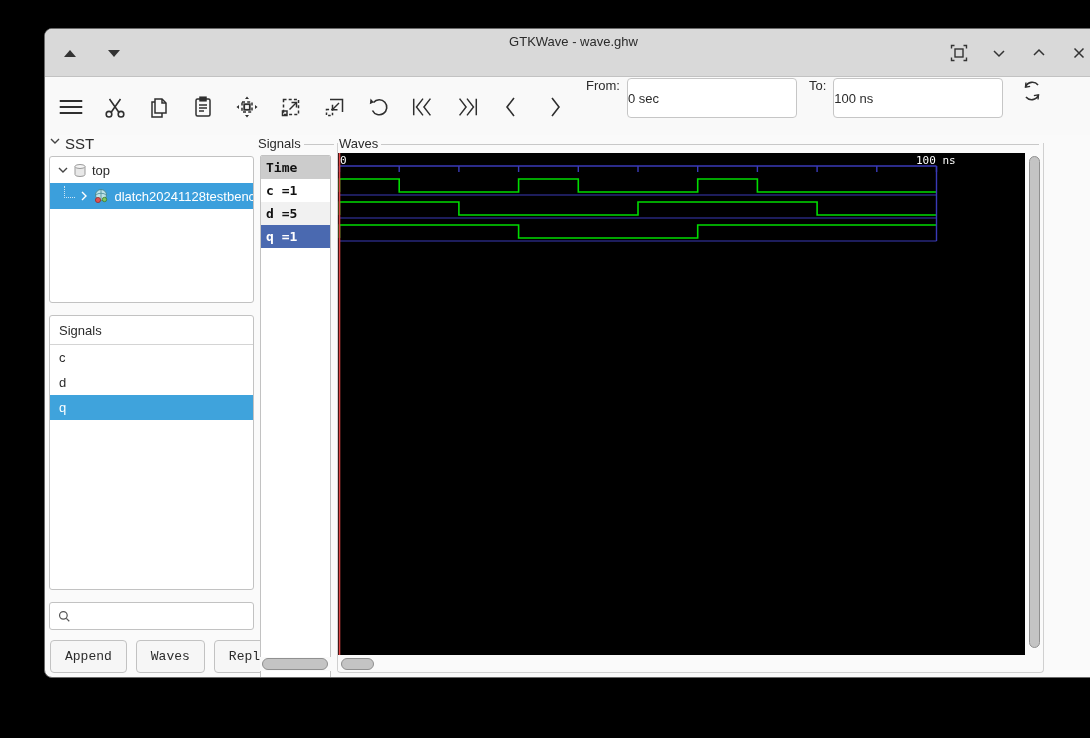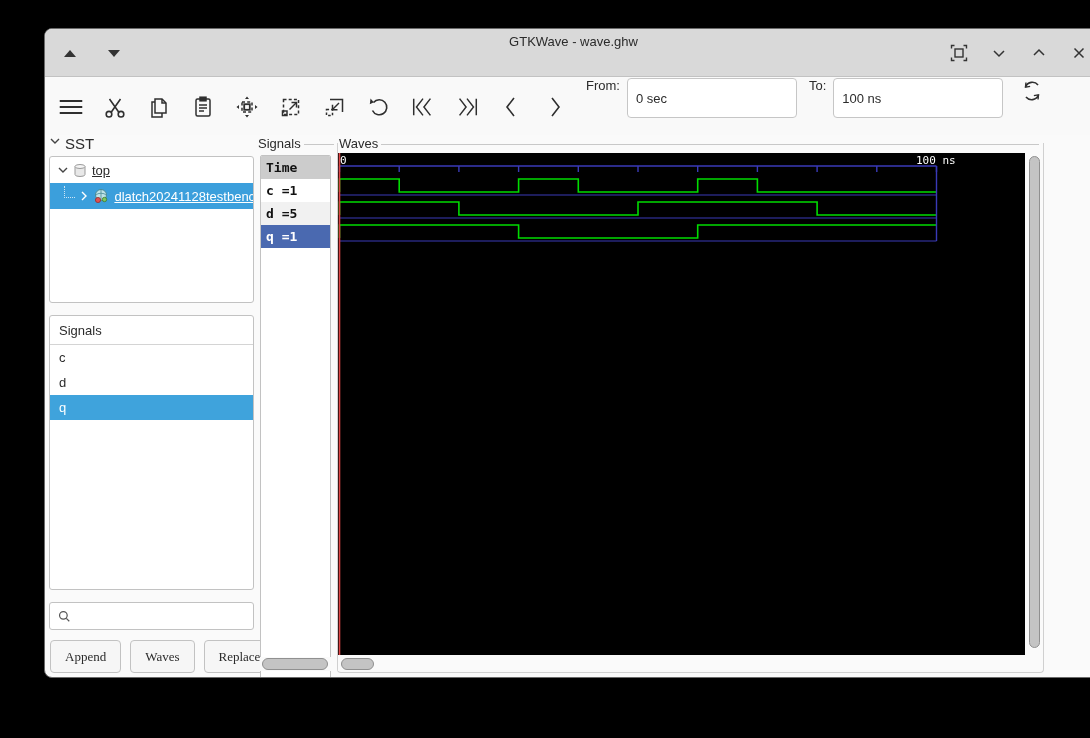--- a/index.html
+++ b/index.html
@@ -21,46 +21,46 @@
   .tri.up { border-bottom:7px solid #333; }
   .tri.down { border-top:7px solid #333; }
   
   .toolbar { position:absolute; left:0; top:49px; width:100%; height:57px;
              background:#f9f9f9; display:flex; }
   .tool-icons { display:flex; align-items:center; margin-left:13px; }
   .tool-btn { width:26px; height:26px; margin-right:18px; display:flex;
               align-items:center; justify-content:center; }
   .tool-label { font-size:13px; color:#2b2b2b; margin-right:7px; }
   .tool-input { width:170px; height:40px; border:1px solid #c6c6c6; border-radius:4px;
-                background:#fff; font-size:13px; color:#2b2b2b; padding:0 8px;
+                background:#fff; font-size:13px; color:#2b2b2b; padding:0 0;
                 font-family:"Liberation Sans", sans-serif; margin-right:12px; }
   
   .sst-header { position:absolute; left:4px; top:106px; display:flex; align-items:flex-start;
                 gap:4px; font-size:15px; color:#2b2b2b; }
   .box { position:absolute; background:#fff; border:1px solid #c2c2c2; border-radius:3px; }
   .tree-box { left:4px; top:127px; width:205px; height:147px; overflow:hidden; }
   .tree-row { height:26px; display:flex; align-items:center; font-size:13px; color:#2b2b2b; }
   .tree-row.selected { background:#3b9fdc; color:#fff; }
   .tree-indent0 { padding-left:6px; } .tree-indent1 { padding-left:14px; }
   .guide { width:12px; height:12px; border-left:1px dotted #cfe6f5; border-bottom:1px dotted #cfe6f5; margin-right:2px; margin-top:-8px; }
   .chev { display:inline-flex; width:14px; justify-content:center; margin-right:3px; }
   .tree-icon { margin-right:5px; display:inline-flex; }
-  .tree-label { white-space:nowrap; overflow:hidden;text-decoration:underline; }
+  .tree-label { white-space:nowrap; overflow:hidden; }
   .sig-browser { left:4px; top:286px; width:205px; height:275px; overflow:hidden; }
   .sig-browser-header { height:29px; border-bottom:1px solid #d4d4d4; display:flex;
                         align-items:center; padding-left:9px; font-size:13px; color:#2b2b2b; }
   .sig-item { height:25px; display:flex; align-items:center; padding-left:9px;
               font-size:13px; color:#2b2b2b; }
   .sig-item.selected { background:#3fa3dc; color:#fff; }
   .search-box { left:4px; top:573px; width:205px; height:28px; display:flex; align-items:center; padding-left:8px; }
   .search-input { border:none; outline:none; flex:1; height:100%; font-size:13px;
                   font-family:"Liberation Sans", sans-serif; background:transparent; margin-left:6px; }
   .btn-row { position:absolute; left:5px; top:611px; display:flex; gap:9px; }
   .gbtn { height:33px; background:#f6f6f6; border:1px solid #c2c2c2; border-radius:4px;
-          font-size:13px; color:#2b2b2b; padding:0 14px; font-family:Liberation Serif, serif; }
+          font-size:13px; color:#2b2b2b; padding:0 14px; font-family:Liberation Mono, monospace; }
   
   .frame-label { position:absolute; display:flex; align-items:center; font-size:13px; color:#2b2b2b; }
   .frame-label .line { flex:1; height:1px; background:#c8c8c8; margin-left:3px; margin-top:1px; }
   
   .names-box { left:215px; top:126px; width:71px; height:542px; border-radius:2px;
                font-family:"DejaVu Sans Mono", monospace; font-size:13px; overflow:hidden;font-weight:bold; }
   .name-row { height:23px; display:flex; align-items:center; padding-left:5px; color:#111; }
   .name-row.header { background:#cccccc; }
   .name-row.alt { background:#f1f1f1; }
   .name-row.selected { background:#4a69b0; color:#fff; }

